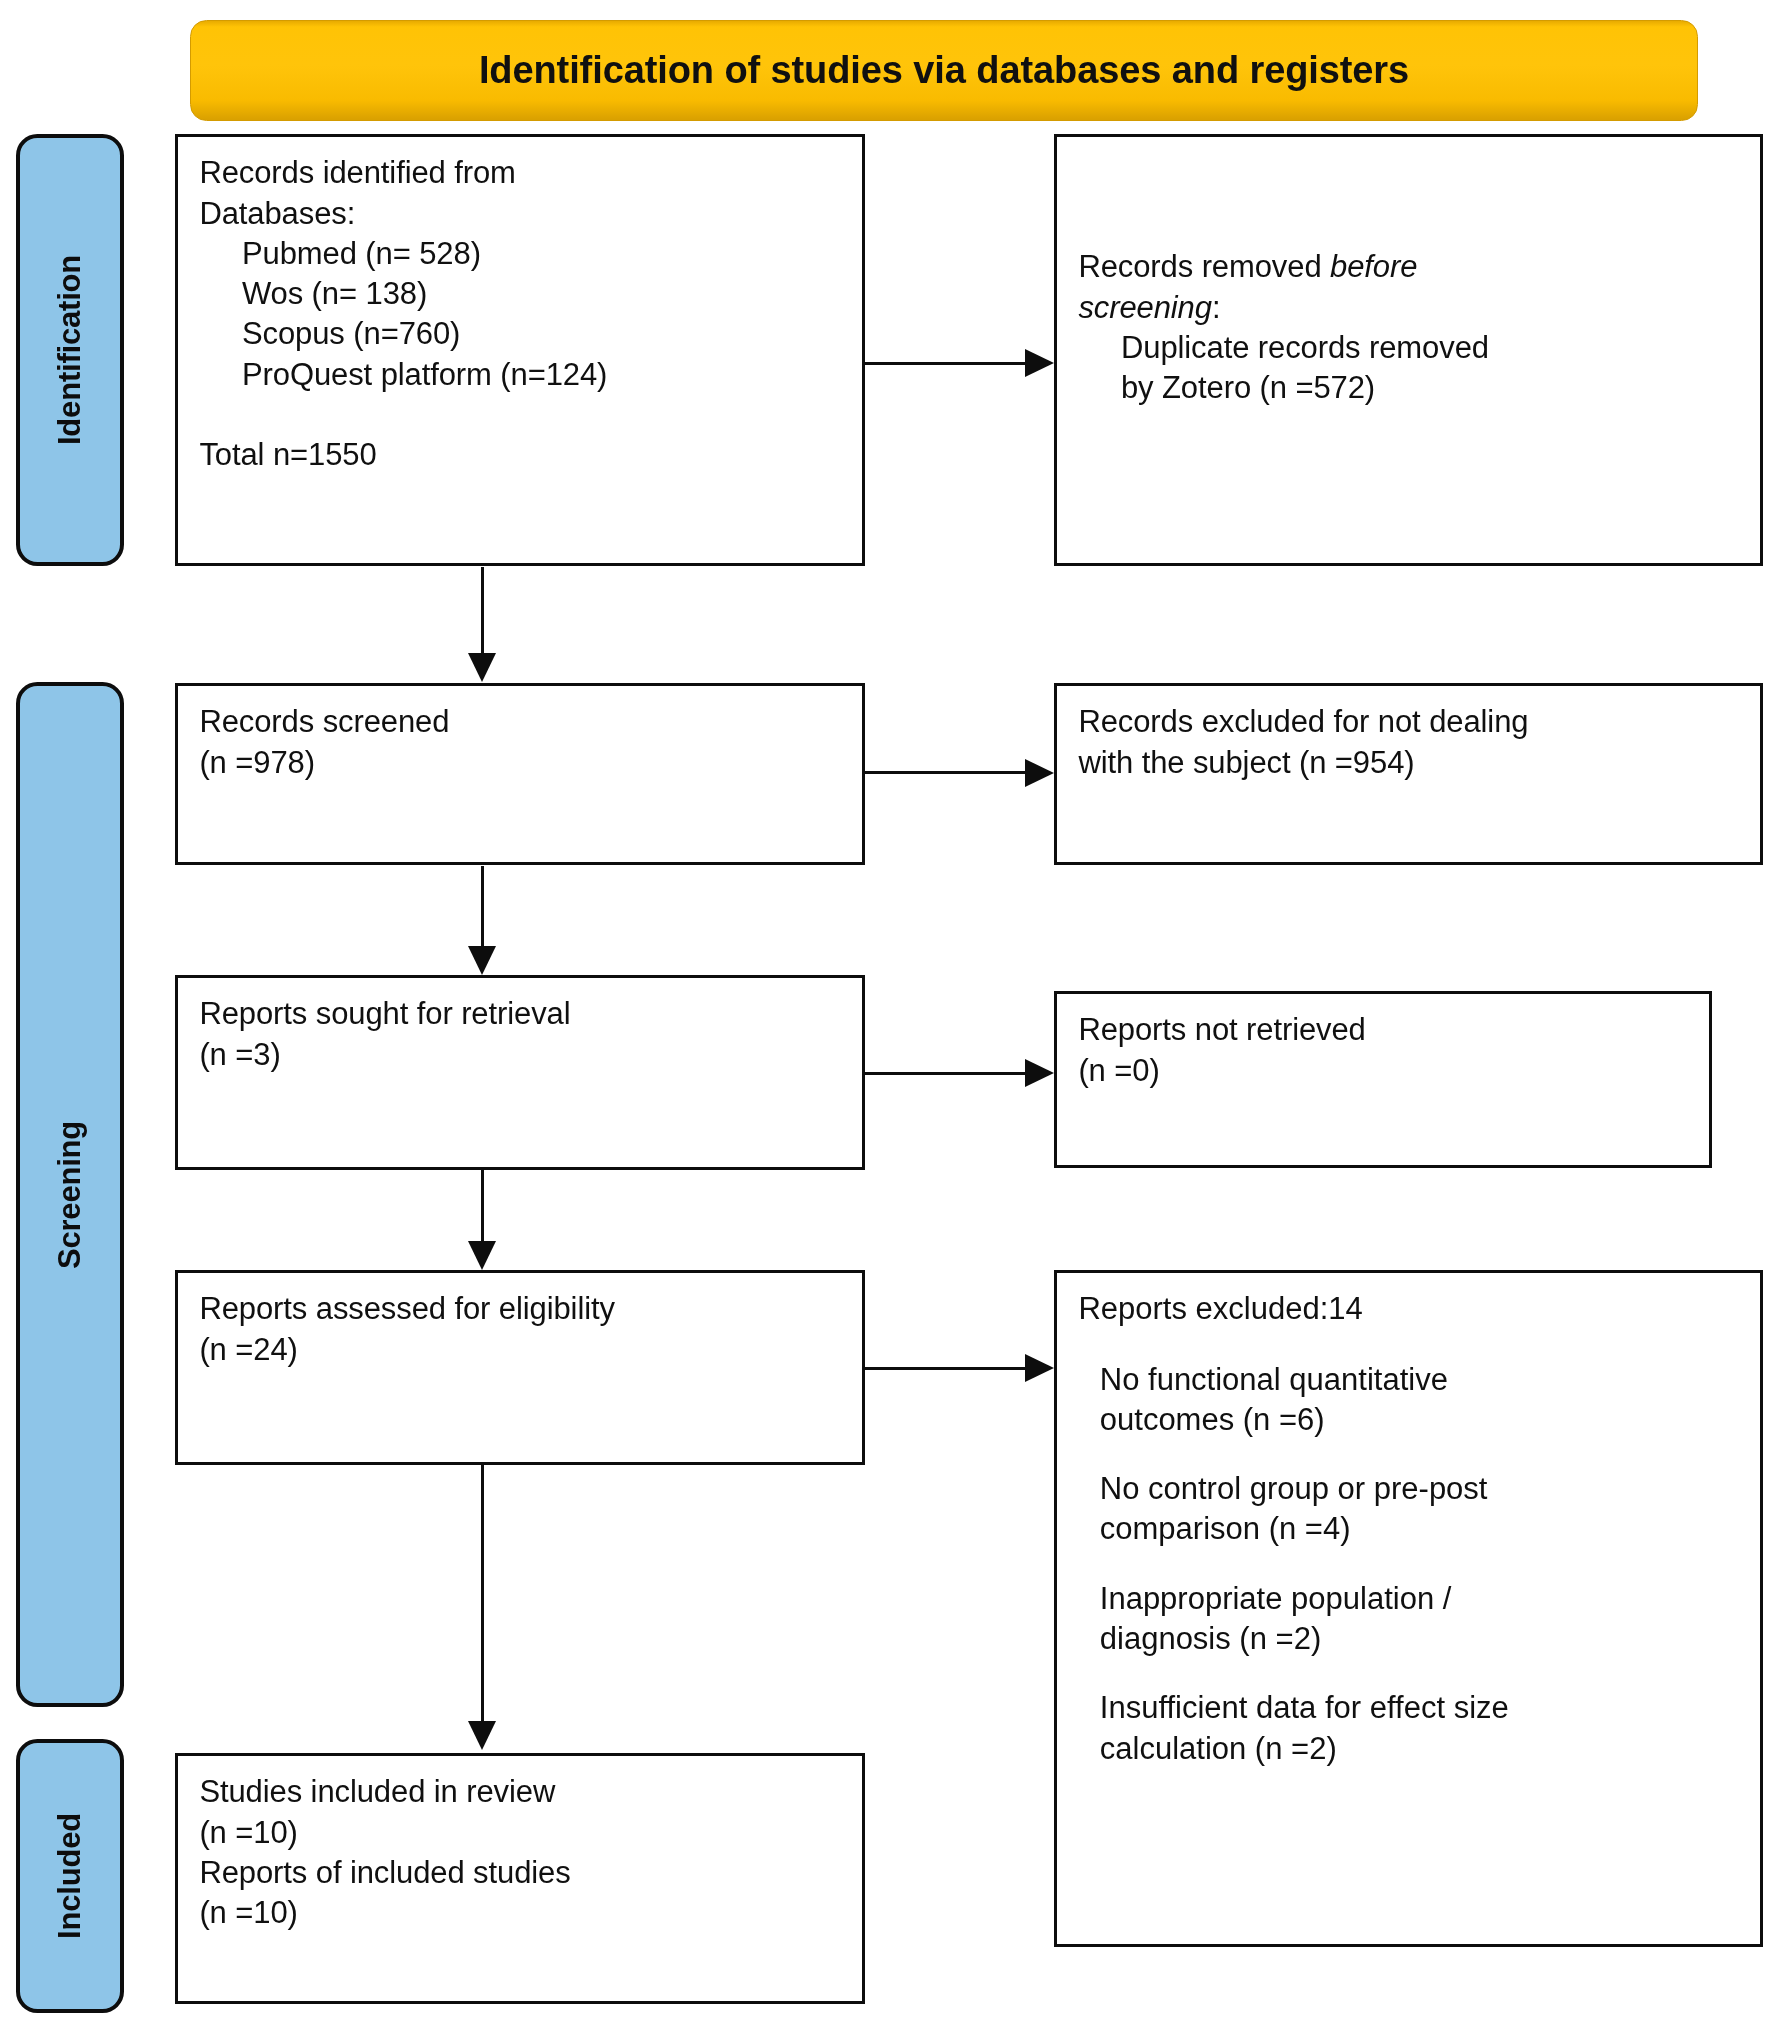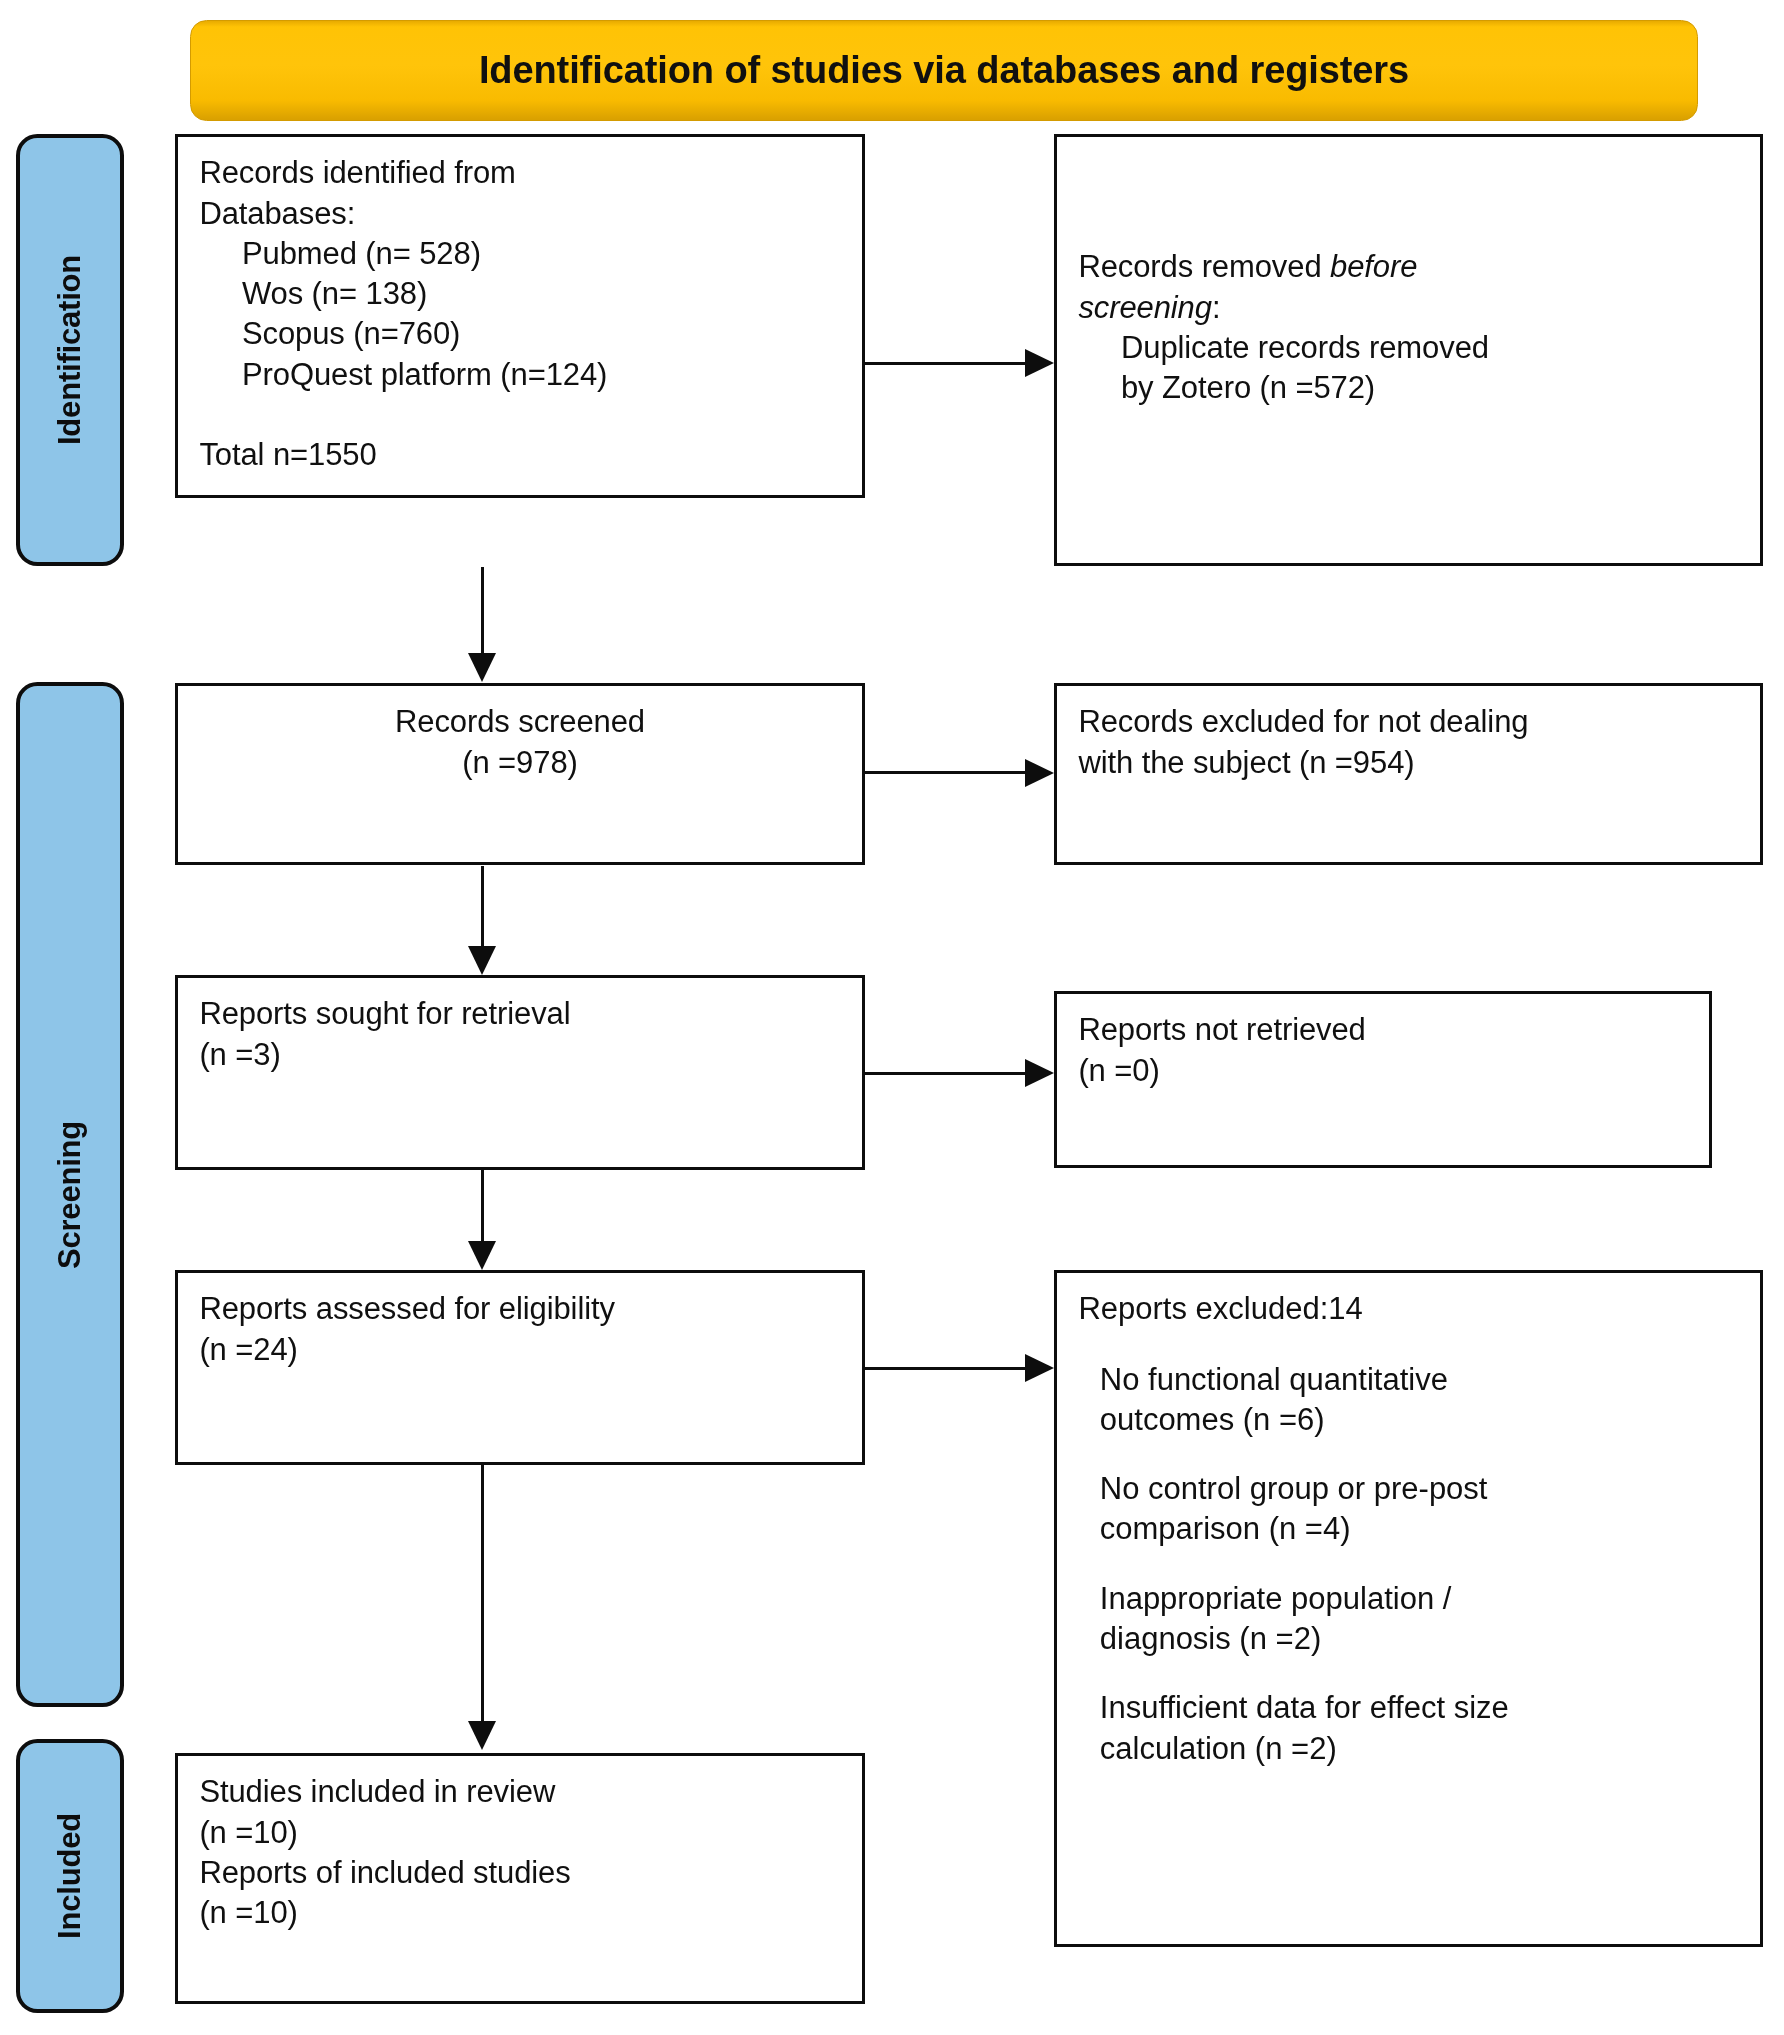--- a/index.html
+++ b/index.html
@@ -80,23 +80,23 @@
   .box-text {
     font-size: 31px;
     line-height: 1.30;
     color: #101010;
     white-space: pre-wrap;
     letter-spacing: -0.1px;
   }
   .ital { font-style: italic; }
 
   
-  #box-identified      { left: 175px;  top: 134px;  width: 690px; height: 364px; }
+  #box-identified      { left: 175px;  top: 134px;  width: 690px; height: 432px; }
   #box-removed         { left: 1054px; top: 134px;  width: 709px; height: 432px; }
-  #box-screened        { left: 175px;  top: 683px; width: 690px; height: 182px; text-align: center; }
+  #box-screened        { left: 175px;  top: 683px; width: 690px; height: 182px; }
   #box-excluded-subj   { left: 1054px; top: 683px; width: 709px; height: 182px; }
   #box-sought          { left: 175px;  top: 975px; width: 690px; height: 195px; }
   #box-not-retrieved   { left: 1054px; top: 991px; width: 658px; height: 177px; }
   #box-assessed        { left: 175px;  top: 1270px; width: 690px; height: 195px; }
   #box-reports-excl    { left: 1054px; top: 1270px; width: 709px; height: 677px; }
   #box-included        { left: 175px;  top: 1753px; width: 690px; height: 251px; }
 
   
   .excl-head {
     font-size: 31px;

